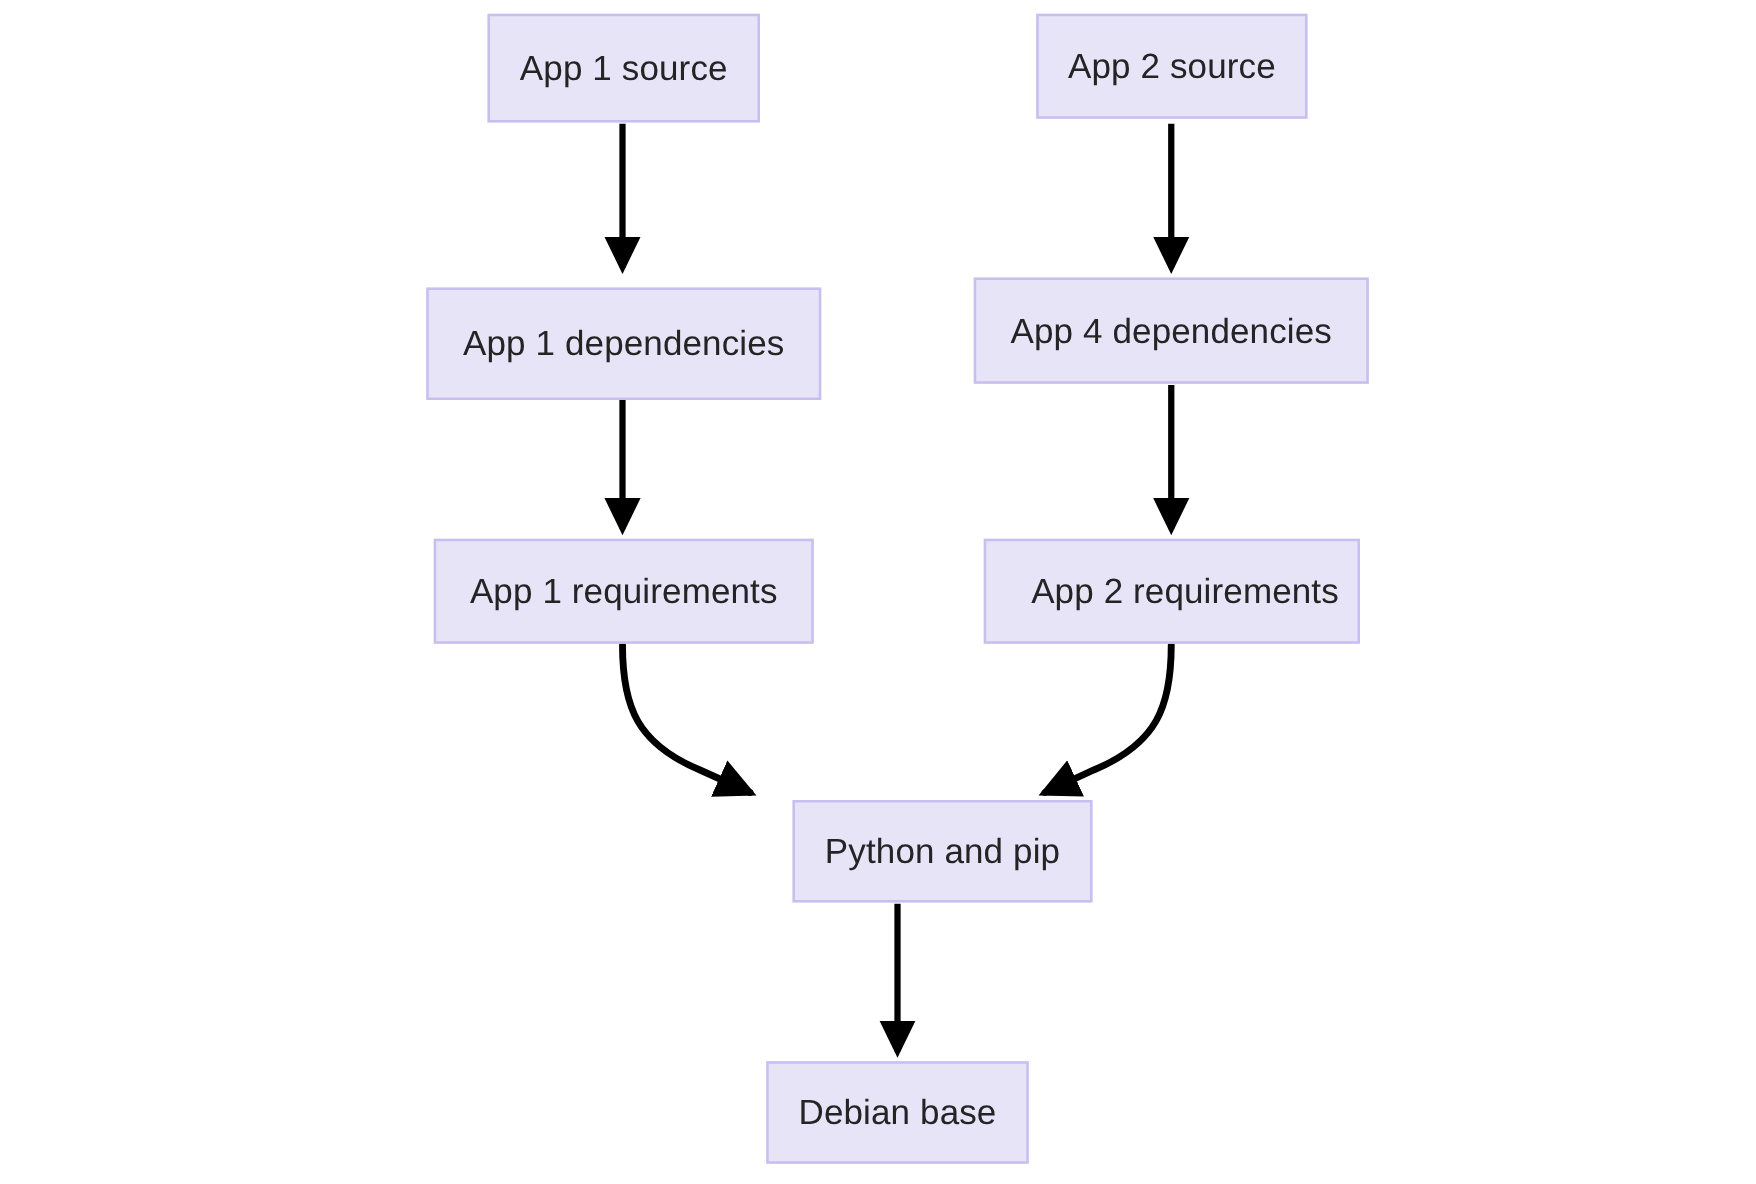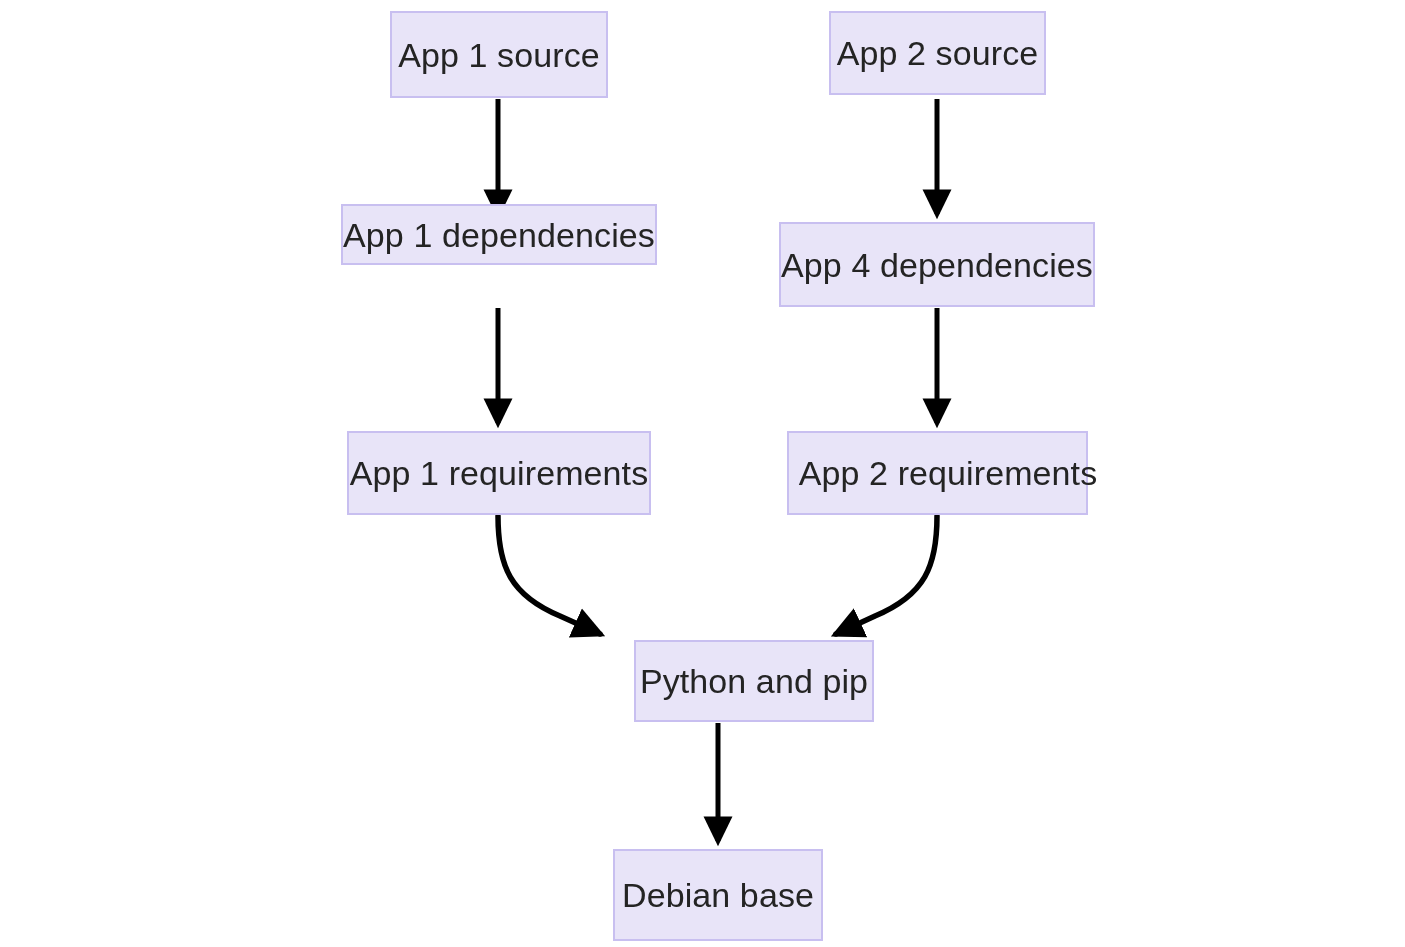--- a/index.html
+++ b/index.html
@@ -27,40 +27,40 @@
   }
   .node {
     position: absolute;
     box-sizing: border-box;
     background: #e8e4f8;
     border: 2px solid #c8bff0;
     display: flex;
     align-items: center;
     justify-content: center;
     color: #242424;
-    font-size: 34px;
+    font-size: 28px;
     font-family: "Liberation Sans", sans-serif;
     font-weight: 400;
     letter-spacing: 0.1px;
     white-space: nowrap;
   }
   .node-label {
     display: block;
     line-height: 1;
   }
 
   
   #node-app1-source       { left: 390px;  top: 11px;  width: 218px; height: 87px; }
   #node-app2-source       { left: 829px;  top: 11px;  width: 217px; height: 84px; }
-  #node-app1-deps         { left: 341px;  top: 204px; width: 316px; height: 61px; }
+  #node-app1-deps         { left: 341px;  top: 230px; width: 316px; height: 90px; }
   #node-app2-deps         { left: 779px;  top: 222px; width: 316px; height: 85px; }
   #node-app1-reqs         { left: 347px;  top: 431px; width: 304px; height: 84px; }
   #node-app2-reqs         { left: 787px;  top: 431px; width: 301px; height: 84px; padding-left: 21px; }
   #node-python-pip        { left: 598px;  top: 640px; width: 240px; height: 82px; margin-left: 36px; }
-  #node-debian-base       { left: 613px;  top: 849px; width: 210px; height: 92px; }
+  #node-debian-base       { left: 613px;  top: 849px; width: 210px; height: 82px; }
 </style>
 </head>
 <body>
 
 <div id="diagram-canvas">
 
   <svg id="edges-layer" viewBox="0 0 1405 947" width="1405" height="947" xmlns="http://www.w3.org/2000/svg">
     <defs>
       <marker id="arrowhead" viewBox="0 0 12 12" refX="9.5" refY="6" markerWidth="6.2" markerHeight="6.2" orient="auto-start-reverse" markerUnits="strokeWidth">
         <path d="M 0 0.4 L 11.5 6 L 0 11.6 z" fill="#000000"></path>

